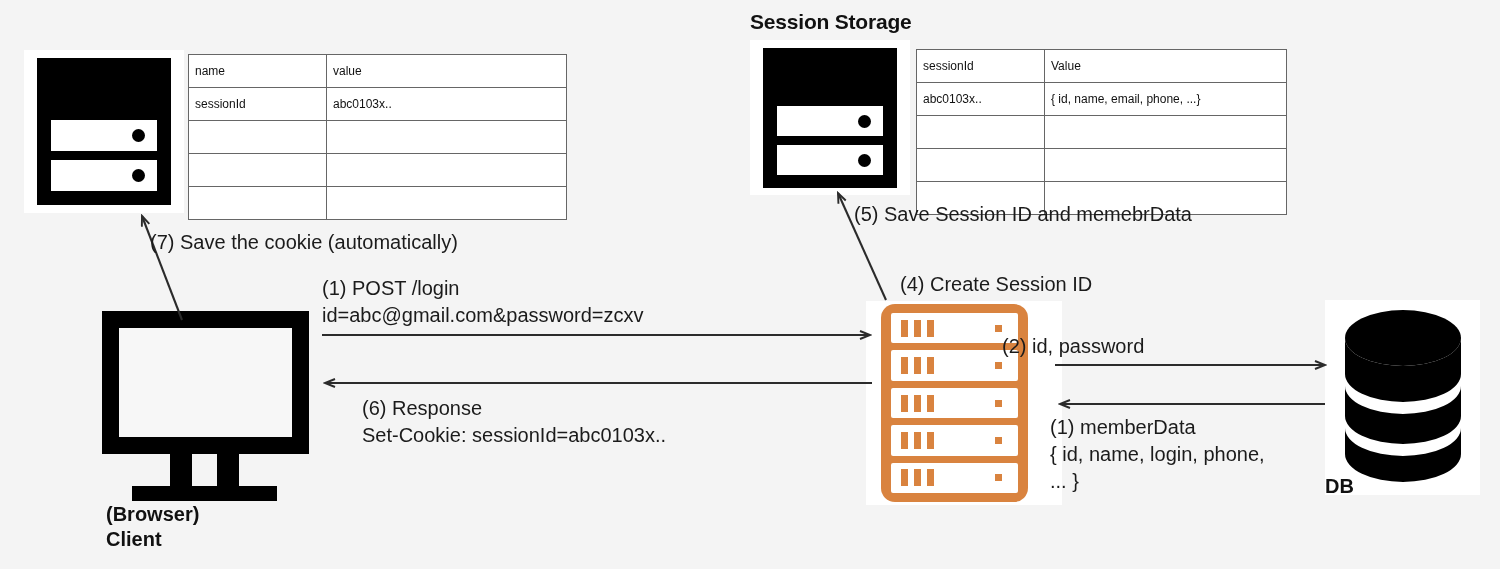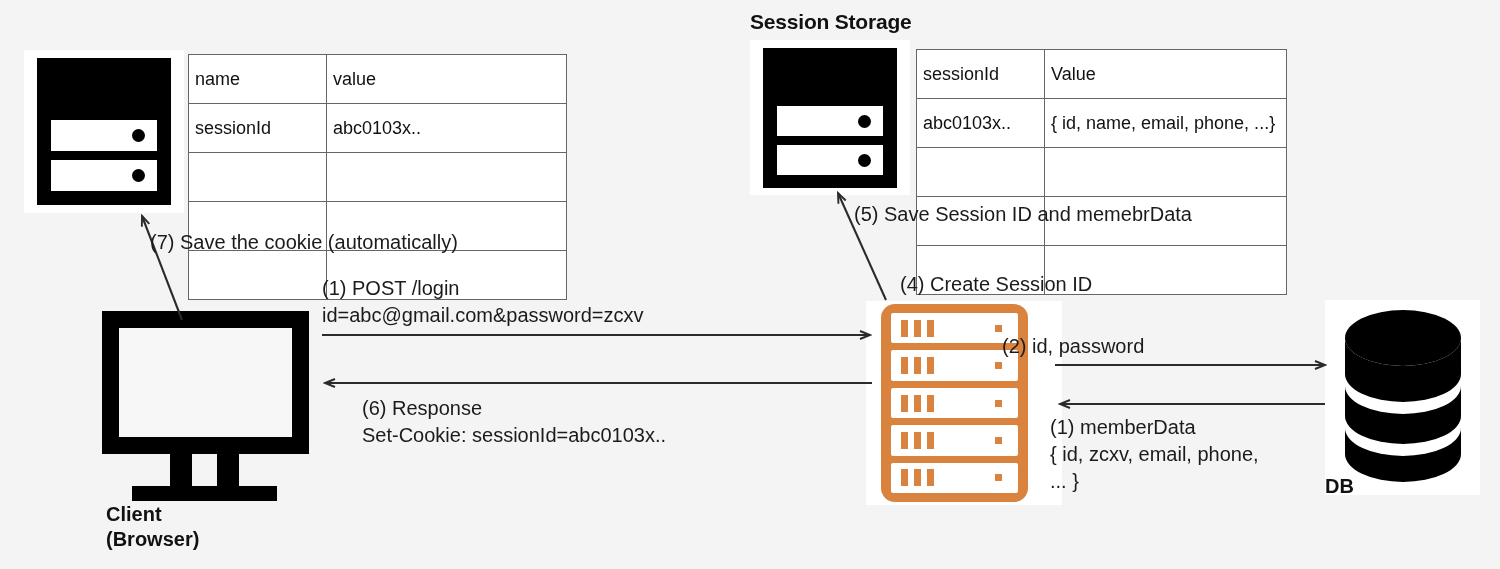--- a/index.html
+++ b/index.html
@@ -37,22 +37,22 @@
   
   table.kv{
     border-collapse:collapse;
     background:#fff;
     position:absolute;
     table-layout:fixed;
   }
   table.kv td{
     border:1px solid #666;
     height:26px;
-    padding:11px 6px;
-    font-size:18px;
+    padding:3px 6px;
+    font-size:12px;
     color:#111;
     vertical-align:middle;
     overflow:hidden;
     white-space:nowrap;
   }
 
   
   .lbl{
     font-size:20px;color:#1b1b1b;white-space:nowrap;line-height:1.34;
   }
@@ -175,22 +175,22 @@
     </tbody>
   </table>
 
   <div class="monitor" style="left:102px;top:311px;width:207px;height:190px;">
     <div class="screen"></div>
     <div class="neckL"></div>
     <div class="neckR"></div>
     <div class="foot"></div>
   </div>
   <div class="abs node-label" style="left:106px;top:502px;width:200px;">
+    <div>(Browser)</div>
     <div>Client</div>
-    <div>(Browser)</div>
   </div>
 
   <div class="abs plate" style="left:866px;top:301px;width:196px;height:204px;"></div>
   <div class="srv" style="left:881px;top:304px;width:147px;height:198px;">
     <div class="unit">
       <span class="leds">
           <i></i>
           <i></i>
           <i></i>
         </span>
@@ -282,17 +282,17 @@
     <span>(2) id, password</span>
   </div>
 
   <div class="abs lbl" style="left:322px;top:395px;margin-left:40px;">
     <div>(6)  Response</div>
     <div>Set-Cookie: sessionId=abc0103x..</div>
   </div>
 
   <div class="abs lbl" style="left:1050px;top:414px;">
     <div>(1) memberData</div>
-    <div>{ id, zcxv, email, phone,</div>
+    <div>{ id, name, login, phone,</div>
     <div>... }</div>
   </div>
 
 </div>
 
 </body></html>

